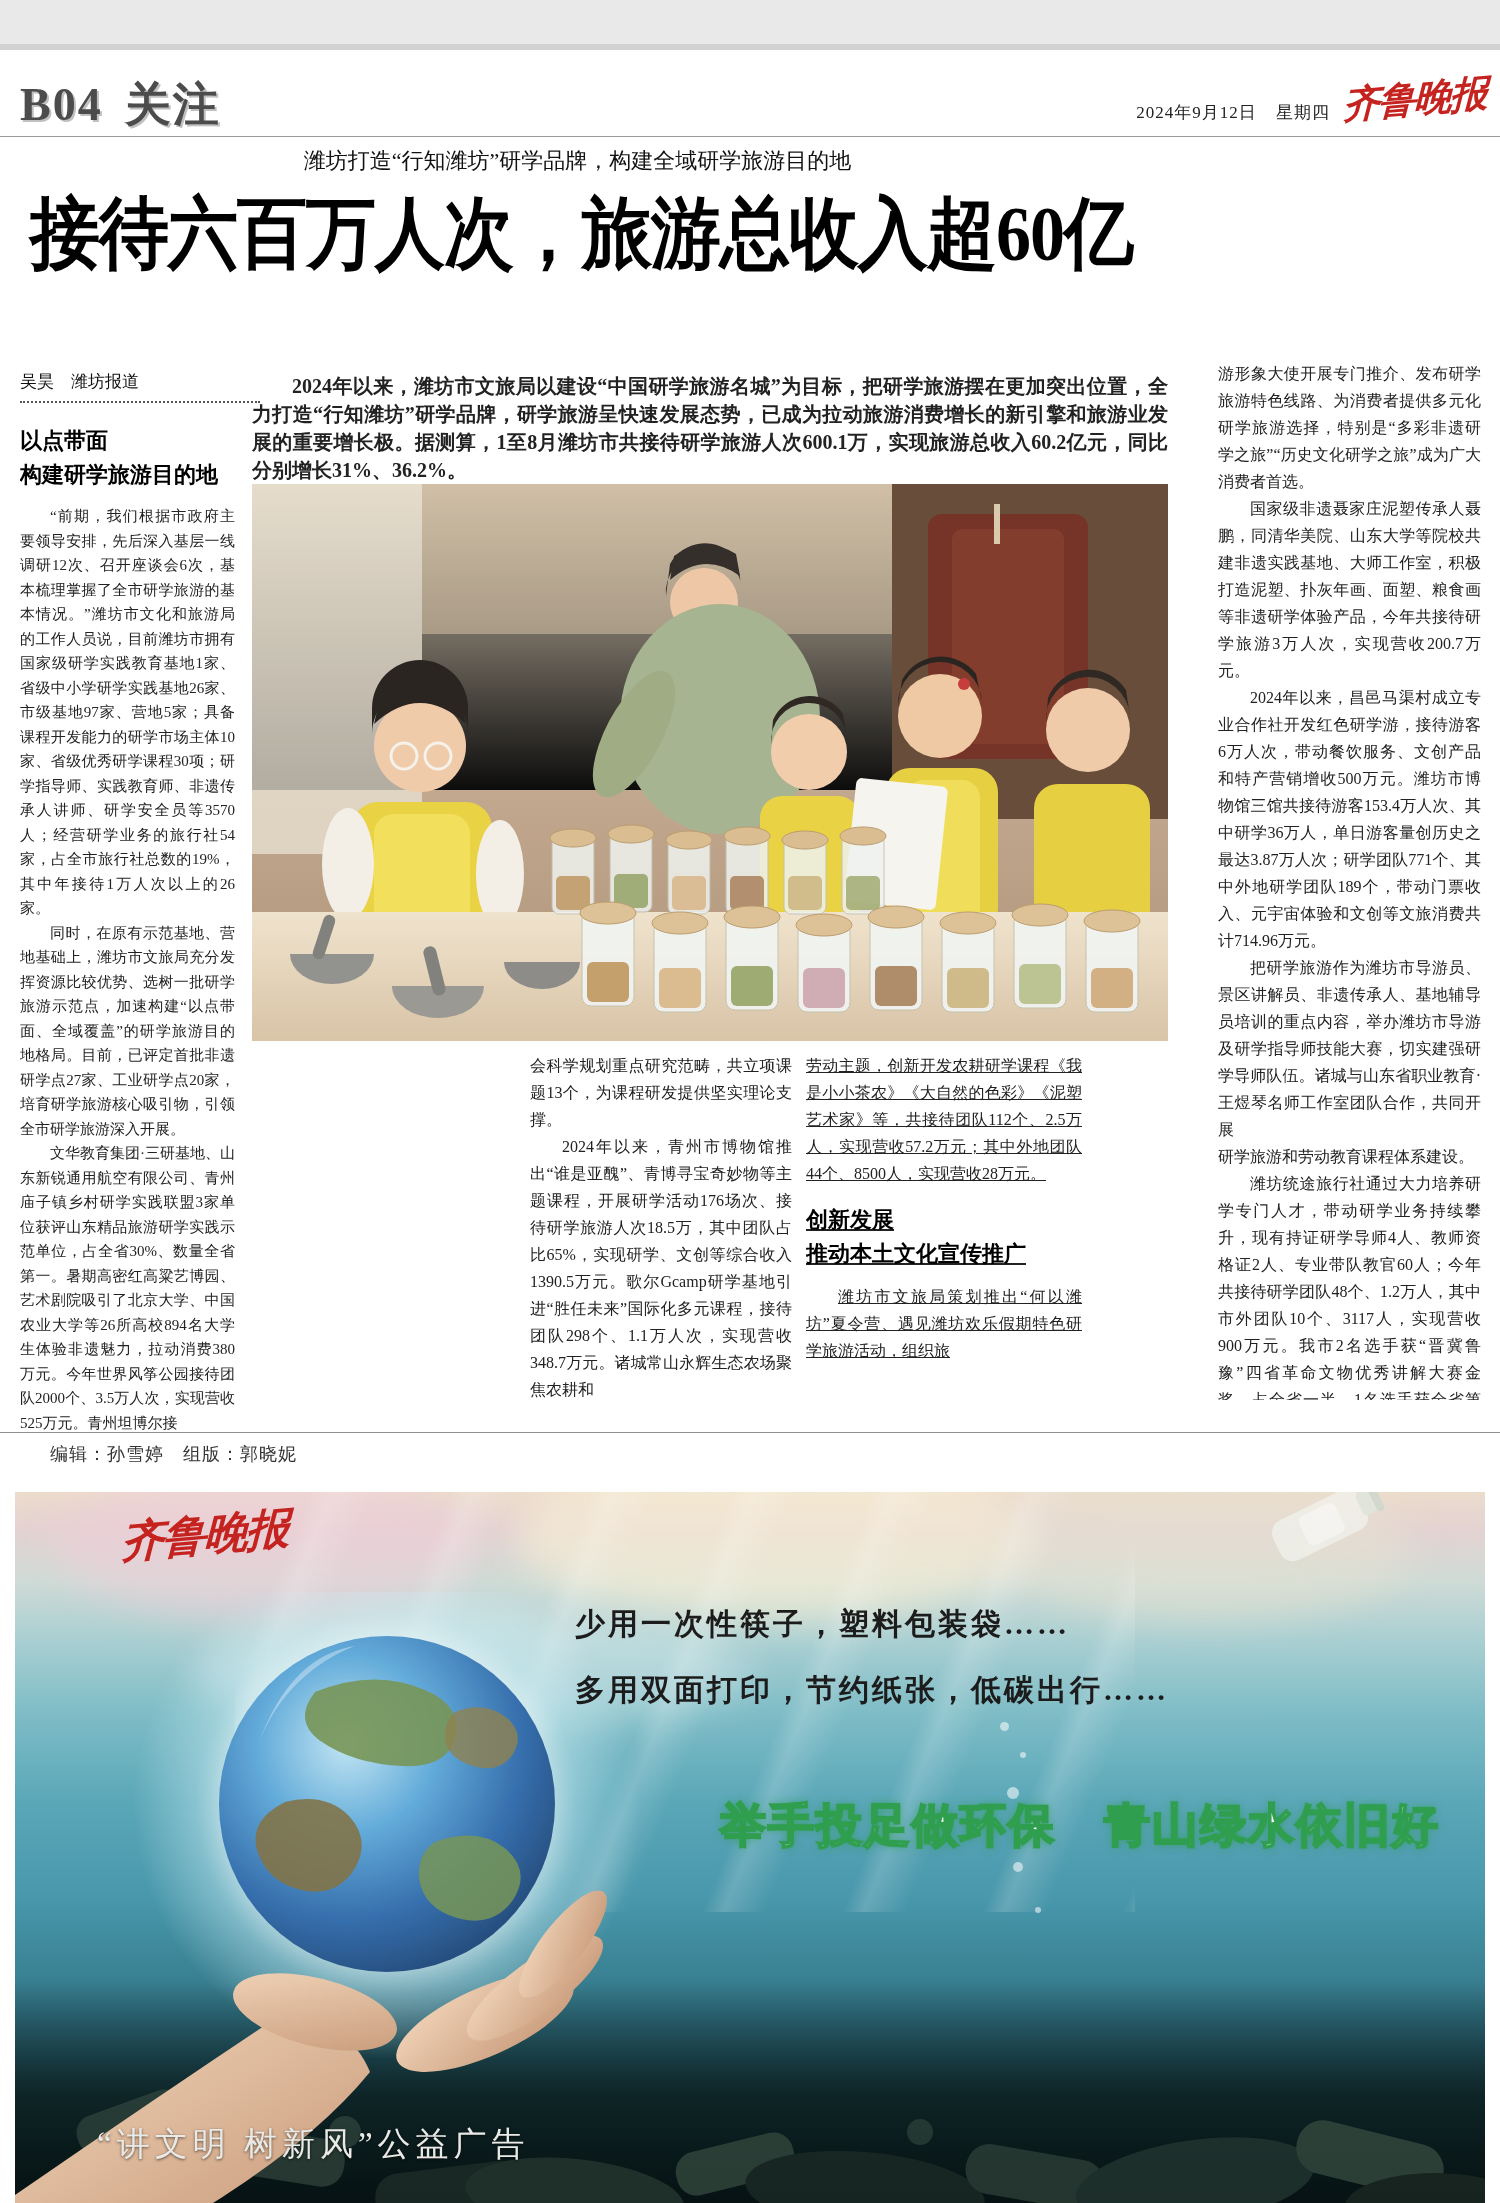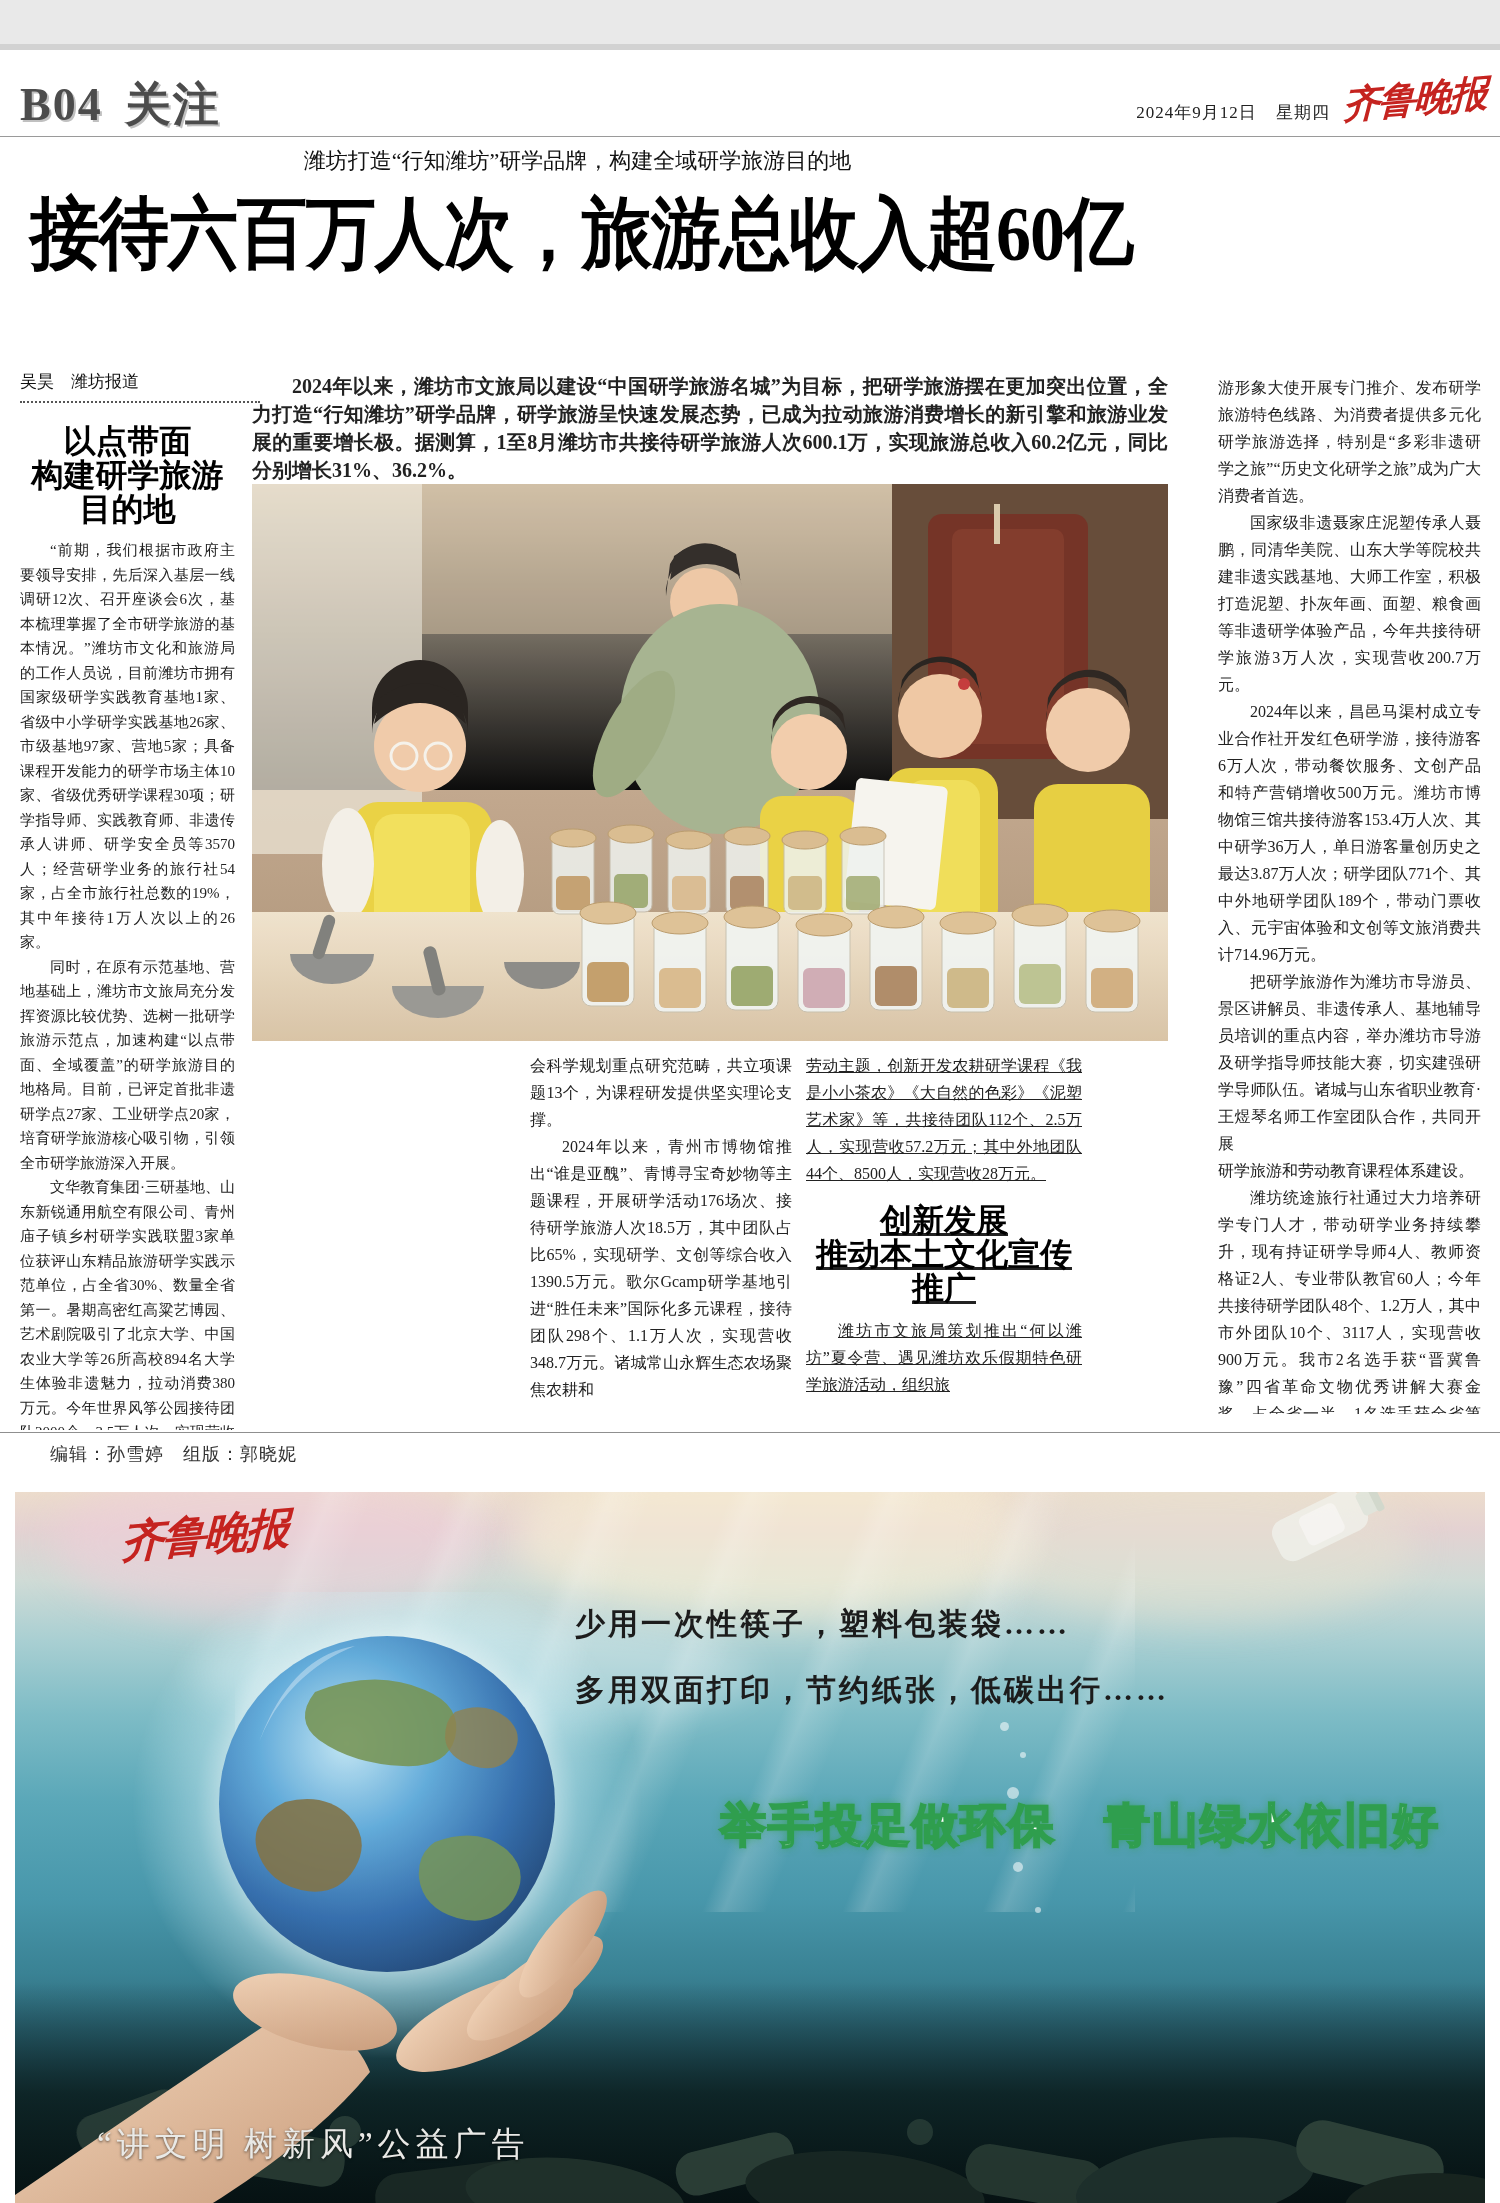--- a/index.html
+++ b/index.html
@@ -22,29 +22,29 @@
             font-weight:900;color:#000;letter-spacing:-1px;white-space:nowrap;transform:scaleY(1.12);transform-origin:top center;}
 
   
   #byline{position:absolute;left:20px;top:326px;width:240px;font-size:17px;color:#111;
           border-bottom:2px dotted #555;padding-bottom:8px;}
 
   
   .bodytext{font-size:16px;line-height:27px;text-align:justify;color:#222;overflow:hidden;}
   .bodytext p{margin:0;text-indent:2em;}
   .bodytext p.cont{text-indent:0;}
-  .subhead{font-weight:bold;font-size:32px;line-height:34px;text-align:center;color:#000;
+  .subhead{font-weight:bold;font-size:22px;line-height:34px;color:#000;
            margin:16px 0 12px 0;text-indent:0 !important;}
   .subhead div{text-indent:0;}
   #lead{position:absolute;left:252px;top:328px;width:916px;height:108px;font-size:20px;line-height:28px;
         font-weight:bold;text-align:justify;overflow:hidden;}
   #lead p{margin:0;text-indent:2em;}
   #col1{position:absolute;left:20px;top:380px;width:215px;height:1006px;font-size:15px;line-height:24.5px;}
   #col1 .subhead{margin-top:0;}
-  #col5{position:absolute;left:1218px;top:330px;width:263px;height:1040px;}
+  #col5{position:absolute;left:1218px;top:316px;width:263px;height:1040px;}
   #col2{position:absolute;left:252px;top:1008px;width:264px;height:380px;}
   #col3{position:absolute;left:530px;top:1008px;width:262px;height:380px;}
   #col4{position:absolute;left:806px;top:1008px;width:276px;height:380px;text-decoration:underline;}
 
   
   #photo{position:absolute;left:252px;top:440px;width:916px;height:557px;overflow:hidden;background:#c9b69c;}
 
   
   #editor-rule{position:absolute;left:0;top:1388px;width:1500px;height:1px;background:#8f8f8f;}
   #editor-line{position:absolute;left:50px;top:1398px;font-size:18px;color:#333;letter-spacing:1px;}

